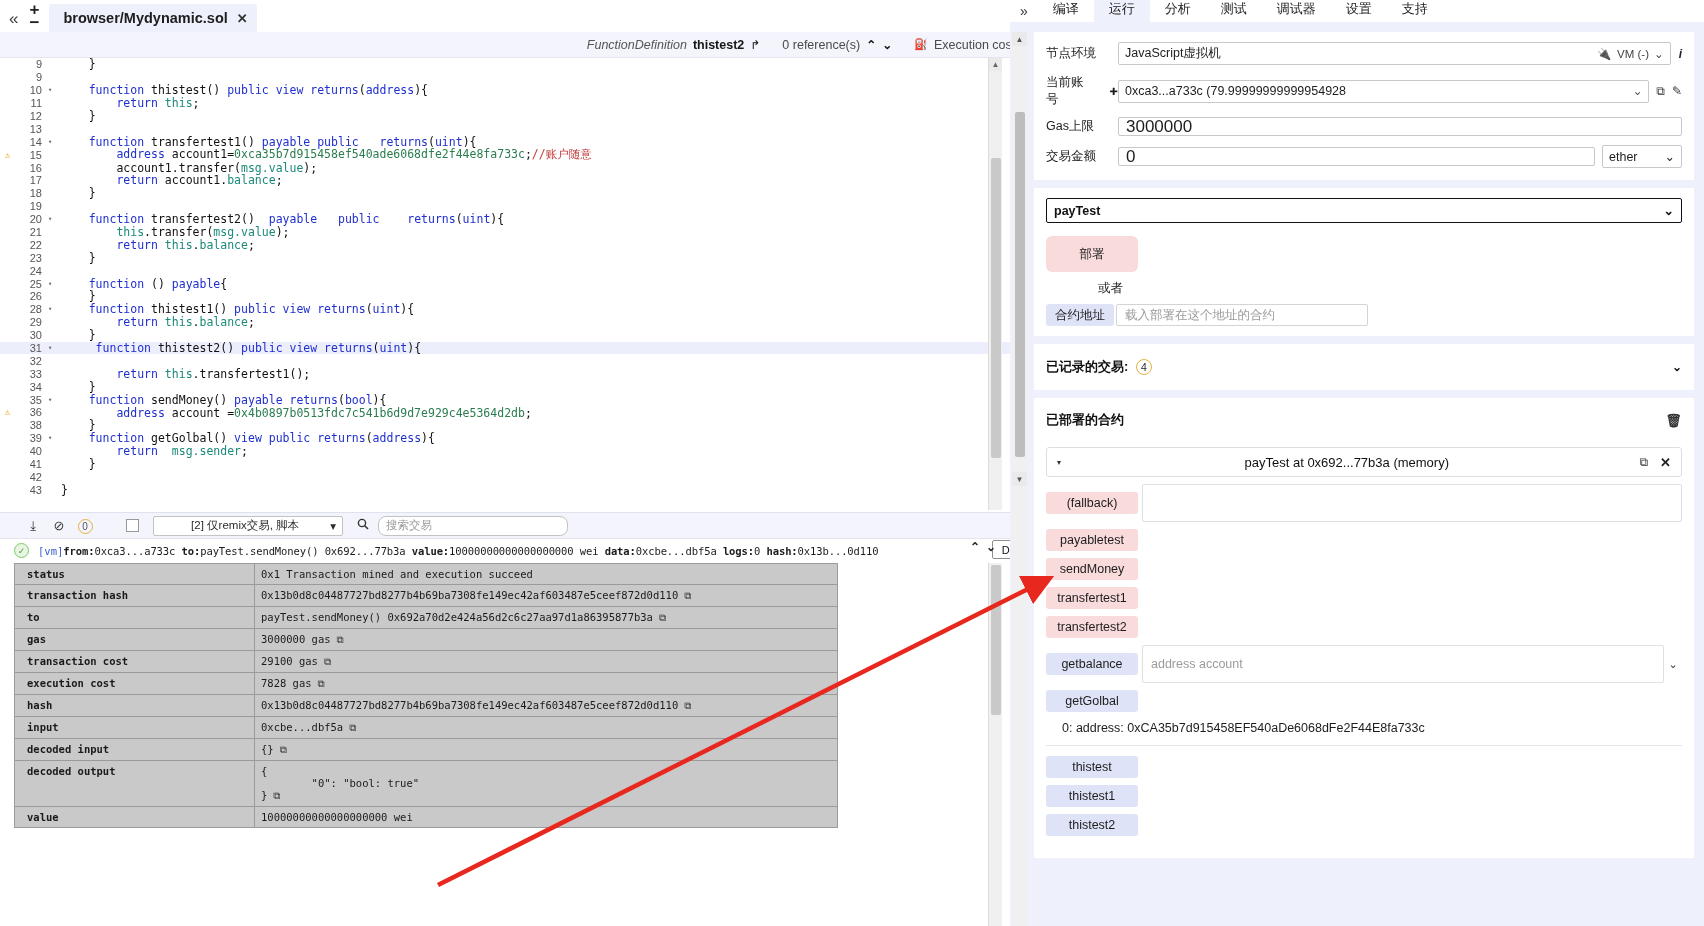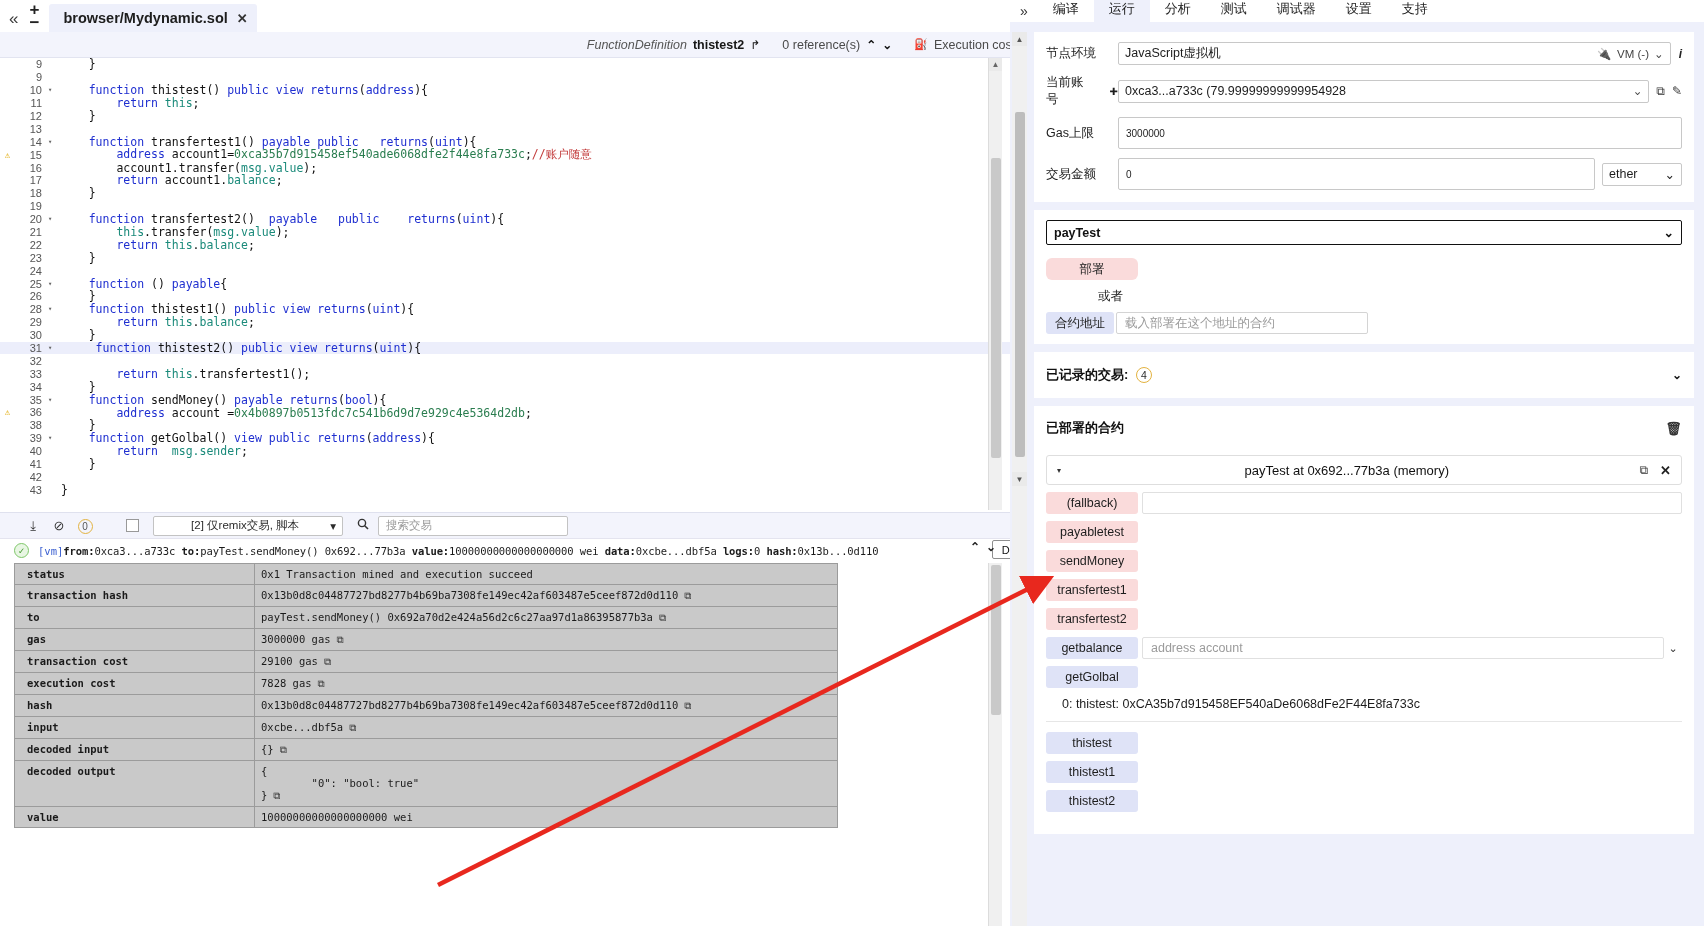--- a/index.html
+++ b/index.html
@@ -125,21 +125,21 @@
   }
   .tt-select {
     width: 190px; height: 20px; border: 1px solid #c3c3c3; background: #fff;
     border-radius: 2px; display: flex; align-items: center; justify-content: space-between;
     padding: 0 6px; font-size: 11.5px; color: #2b2b2b; cursor: pointer;
   }
   .tt-select .sel-label { margin: 0 auto; }
   .tt-search-ico { margin: 0 9px 0 14px; color: #333; font-size: 12px; }
   .tt-search {
     width: 190px; height: 20px; border: 1px solid #c3c3c3; background: #fff;
-    border-radius: 2px; font-size: 11.5px; color: #9a9a9a; padding: 0 7px;
+    border-radius: 8px; font-size: 11.5px; color: #9a9a9a; padding: 0 7px;
     display: flex; align-items: center;
   }
 
   
   #tx-log {
     position: absolute; left: 0; top: 538px; width: 1010px; height: 24px;
     background: #fff; border-top: 1px solid #e4e4ef;
     display: flex; align-items: center; padding-left: 14px;
     font-family: "DejaVu Sans Mono", monospace; font-size: 10.5px;
   }
@@ -235,35 +235,35 @@
   .rp-label { width: 72px; flex: 0 0 72px; font-size: 12.5px; color: #1d1d1d; }
   .rp-label.wplus { display: flex; align-items: center; gap: 14px; }
   .sel-box {
     flex: 1; height: 23px; border: 1px solid #c8c8c8; background: #fff;
     border-radius: 2px; display: flex; align-items: center;
     padding: 0 6px; font-size: 12.5px; color: #1d1d1d; cursor: pointer;
     justify-content: space-between;
   }
   .sel-right { display: flex; align-items: center; gap: 5px; color: #444; font-size: 11.5px; }
   .inp-box {
-    flex: 1; height: 32px; border: 1px solid #c8c8c8; background: #fff;
+    flex: 1; height: 19px; border: 1px solid #c8c8c8; background: #fff;
     border-radius: 2px; display: flex; align-items: center;
-    padding: 0 7px; font-size: 10px; color: #1d1d1d;
+    padding: 0 7px; font-size: 17px; color: #1d1d1d;
   }
   .mini-ico { margin-left: 7px; font-size: 12px; color: #333; cursor: pointer; }
   .info-i { margin-left: 8px; font-weight: 700; font-style: italic; font-size: 12px; color: #222; cursor: pointer; }
 
   .contract-select {
     width: 100%; height: 25px; border: 1.4px solid #111; background: #fff;
     border-radius: 2px; display: flex; align-items: center; justify-content: space-between;
     padding: 0 7px; font-size: 12.5px; font-weight: 700; color: #111; cursor: pointer;
   }
   .deploy-row { display: flex; align-items: center; margin-top: 13px; }
   .btn-deploy {
-    width: 92px; height: 22px; background: #fadbdb; border: none; border-radius: 6px;
+    width: 92px; height: 36px; background: #fadbdb; border: none; border-radius: 6px;
     font-size: 12.5px; color: #1d1d1d; cursor: pointer;
     display: flex; align-items: center; justify-content: center;
     font-family: "Liberation Sans", sans-serif;
   }
   .or-txt { text-align: left; padding-left: 52px; font-size: 12.5px; color: #1d1d1d; margin: 8px 0 7px; }
   .addr-row { display: flex; align-items: center; }
   .btn-at {
     width: 68px; height: 22px; background: #dfe3f7; border: none; border-radius: 3px;
     font-size: 12.5px; color: #1d1d1d; cursor: pointer;
     display: flex; align-items: center; justify-content: center;
@@ -297,21 +297,21 @@
   .fn-row { display: flex; align-items: center; margin-top: 7px; }
   .fn-btn {
     width: 92px; flex: 0 0 92px; height: 22px; border: none; border-radius: 3px;
     font-size: 12.5px; color: #1d1d1d; cursor: pointer;
     display: flex; align-items: center; justify-content: center;
     font-family: "Liberation Sans", sans-serif;
   }
   .fn-btn.pay { background: #fadbdb; }
   .fn-btn.call { background: #dfe3f7; }
   .fn-input {
-    flex: 1; height: 22px; margin-left: 4px; border: 1px solid #e0e0e0;
+    flex: 1; height: 38px; margin-left: 4px; border: 1px solid #e0e0e0;
     background: #fff; border-radius: 2px; display: flex; align-items: center;
     padding: 0 8px; font-size: 12.5px; color: #9b9b9b;
   }
   .fn-caret { width: 18px; text-align: center; font-size: 11px; color: #333; cursor: pointer; }
   .fn-result { font-size: 12.5px; color: #1d1d1d; padding: 9px 0 6px 16px; }
   .divider { border-top: 1px solid #e6e6e6; margin: 4px 0 10px; }
 
   
   #arrow-svg { position: absolute; left: 0; top: 0; width: 1704px; height: 926px; pointer-events: none; }
 </style>
@@ -608,21 +608,21 @@
             </div>
             <div class="fn-row">
               <button class="fn-btn call">getbalance</button>
               <span class="fn-input">address account</span>
               <span class="fn-caret">⌄</span>
             </div>
             <div class="fn-row">
               <button class="fn-btn call">getGolbal</button>
             </div>
           </div>
-        <div class="fn-result">0: thistest: 0xCA35b7d915458EF540aDe6068dFe2F44E8fa733c</div>
+        <div class="fn-result">0: address: 0xCA35b7d915458EF540aDe6068dFe2F44E8fa733c</div>
         <div class="divider"></div>
         <div id="fn-list2">
             <div class="fn-row">
               <button class="fn-btn call">thistest</button>
             </div>
             <div class="fn-row">
               <button class="fn-btn call">thistest1</button>
             </div>
             <div class="fn-row">
               <button class="fn-btn call">thistest2</button>

